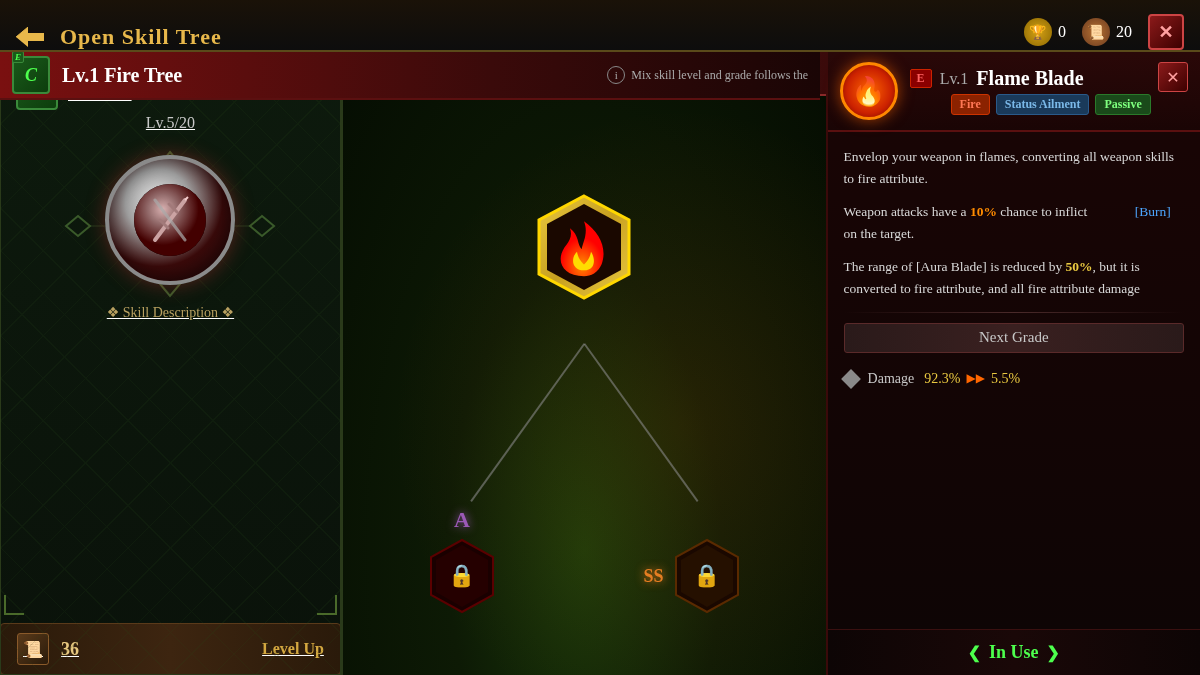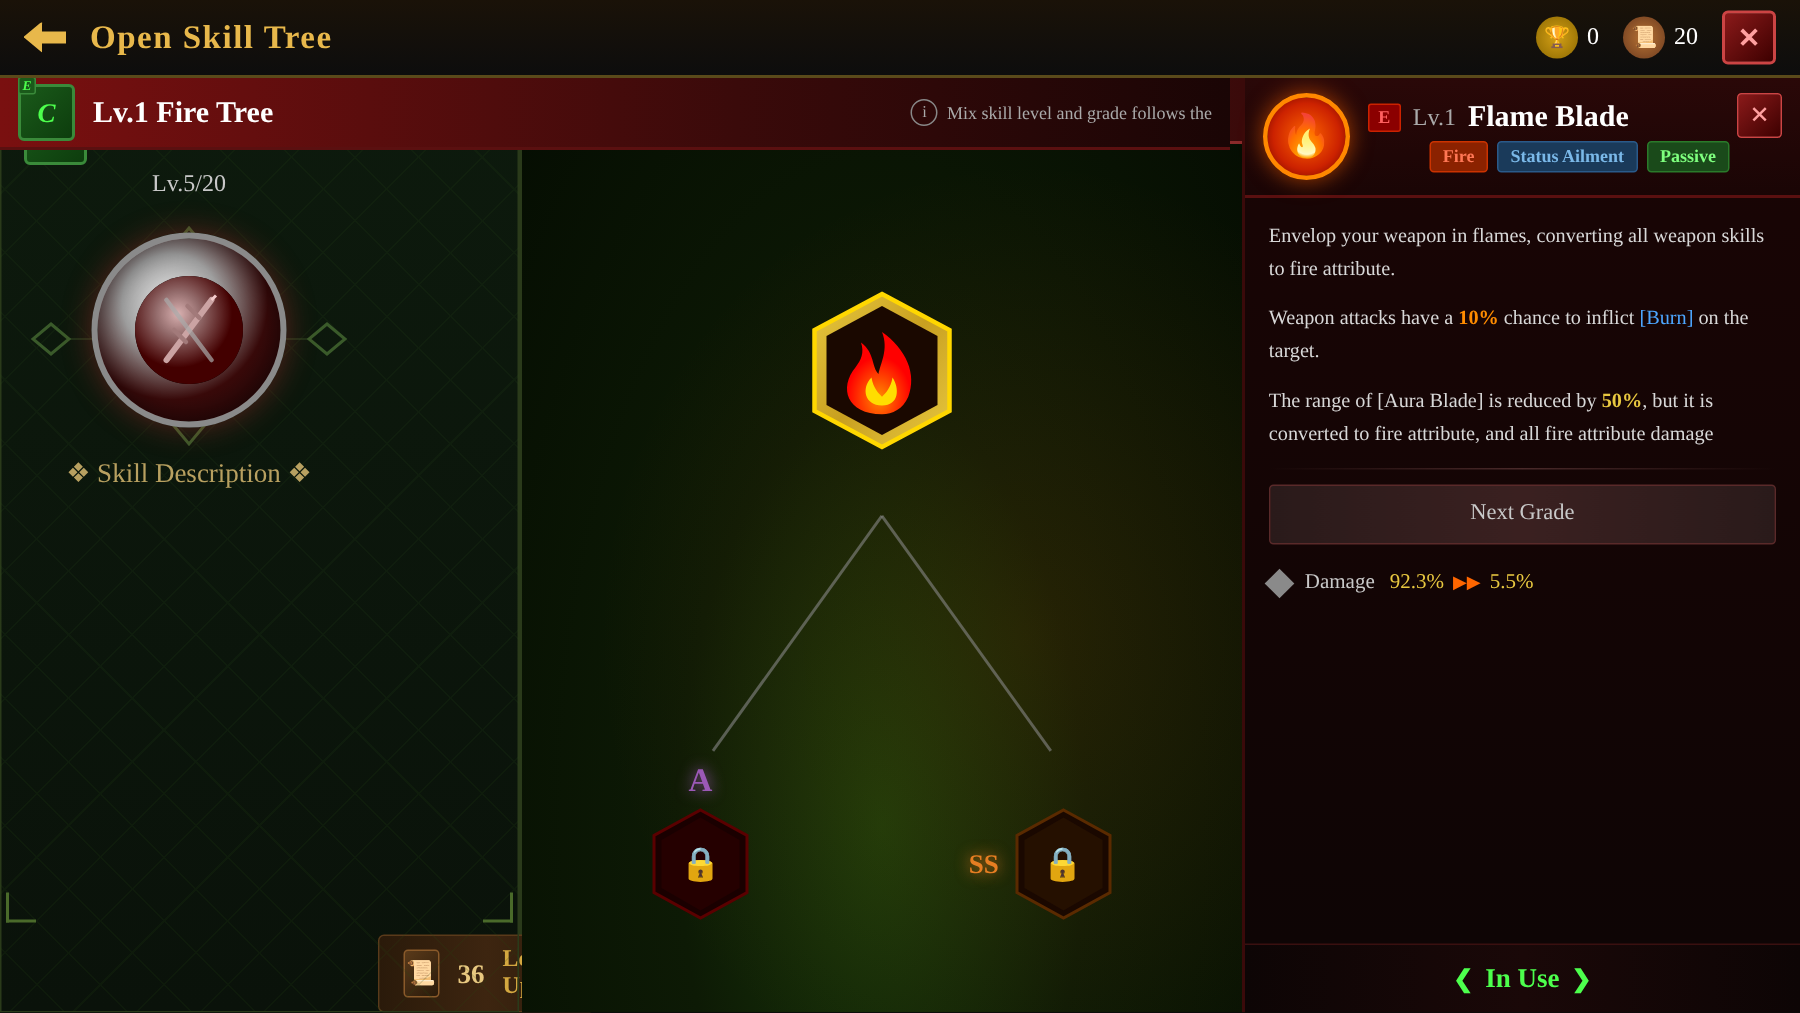--- a/index.html
+++ b/index.html
@@ -13,21 +13,21 @@
       position: relative;
     }
 
     
     .top-bar {
       width: 100%;
       height: 52px;
       background: linear-gradient(180deg, #1a1208 0%, #0d0d0d 100%);
       border-bottom: 2px solid #5a4a1a;
       display: flex;
-      align-items: center;
+      align-items: flex-end;
       padding: 0 16px;
       position: relative;
       z-index: 10;
     }
     .back-btn {
       display: flex;
       align-items: center;
       gap: 8px;
       color: #e8b84b;
       font-size: 20px;
@@ -87,21 +87,22 @@
     }
 
     
     .left-panel {
       width: 348px;
       height: 100%;
       background: linear-gradient(180deg, #0d1a0d 0%, #0a120a 100%);
       border-right: 2px solid #2a3a1a;
       position: relative;
       display: flex;
-      flex-direction: row;
+      flex-direction: column;
+      text-decoration: underline;
     }
 
     .left-skill-card {
       flex: 1;
       display: flex;
       flex-direction: column;
       align-items: center;
       padding: 16px;
       position: relative;
     }
@@ -150,21 +151,21 @@
       box-shadow: 0 0 20px rgba(200,50,50,0.4), inset 0 0 20px rgba(0,0,0,0.5);
     }
     .skill-icon-inner {
       width: 90px; height: 90px;
       display: flex; align-items: center; justify-content: center;
     }
     .skill-icon-inner svg { width: 80px; height: 80px; }
 
     .skill-desc-header {
       color: #b8a060;
-      font-size: 18px;
+      font-size: 14px;
       margin-bottom: 8px;
       text-align: center;
       width: 100%;
     }
     .skill-desc-text {
       color: #c8c8c8;
       font-size: 13px;
       text-align: center;
       line-height: 1.5;
       padding: 0 8px;
@@ -388,32 +389,32 @@
       overflow: hidden;
       position: relative;
     }
     .desc-text {
       color: #d8d8d8;
       font-size: 13.5px;
       line-height: 1.6;
       margin-bottom: 12px;
     }
     .highlight-orange { color: #ff8c00; font-weight: bold; }
-    .highlight-blue { color: #4da6ff; }
+    .highlight-blue { color: #4da6ff; margin-left: 44px; }
     .highlight-yellow { color: #e8c840; font-weight: bold; }
 
     .divider-line {
       height: 1px;
       background: linear-gradient(90deg, transparent, #4a2a2a, transparent);
       margin: 8px 0;
     }
 
     .next-grade-btn {
       width: 100%;
-      height: 40px;
+      height: 30px;
       background: linear-gradient(90deg, #2a1a1a 0%, #3a2020 50%, #2a1a1a 100%);
       border: 1px solid #5a2a2a;
       border-radius: 3px;
       display: flex; align-items: center; justify-content: center;
       color: #c8c8c8;
       font-size: 15px;
       cursor: pointer;
       margin: 10px 0;
     }
 

